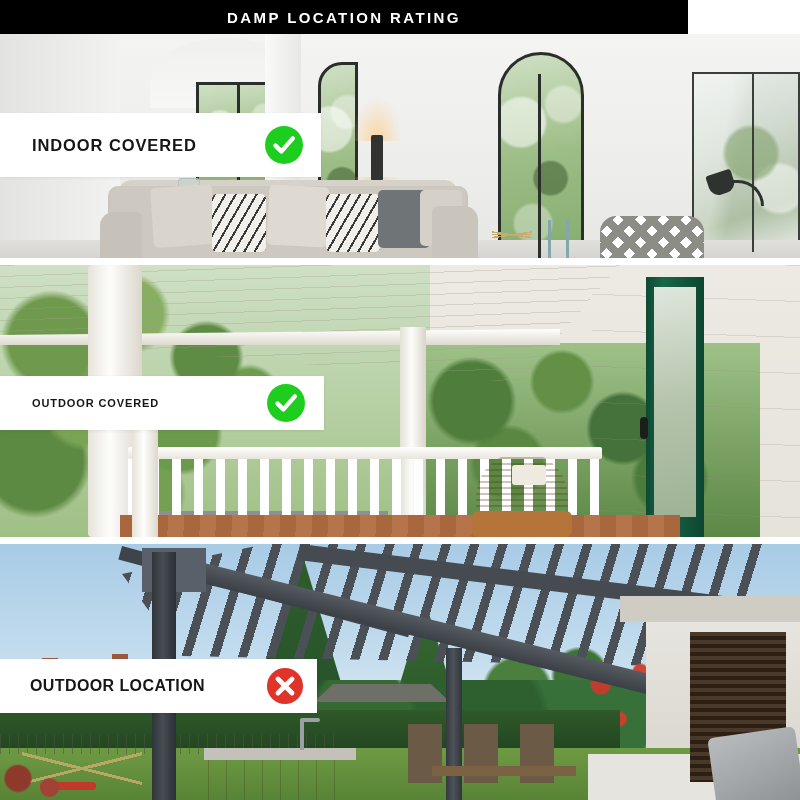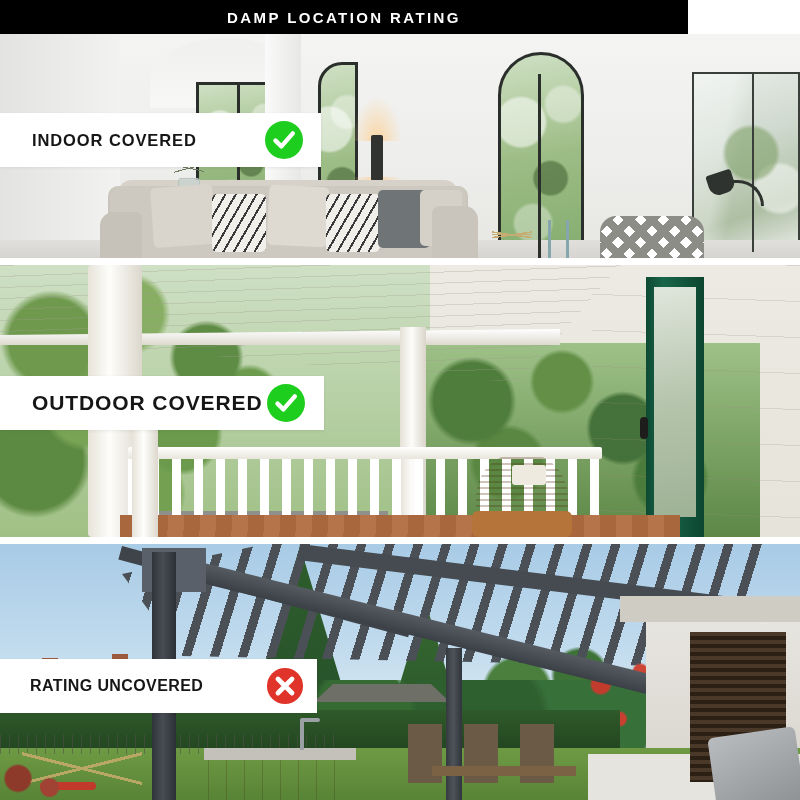--- a/index.html
+++ b/index.html
@@ -43,33 +43,33 @@
   
   .label-chip{
     position:absolute;
     left:0;
     background:#ffffff;
     display:flex;
     align-items:center;
     z-index:8;
     box-shadow:0 1px 3px rgba(0,0,0,.07);
   }
-  #chip-0{ top:113px; height:54px; width:321px; padding-left:32px; }
+  #chip-0{ top:113px; height:64px; width:321px; padding-left:32px; }
   #chip-1{ top:376px; height:54px; width:324px; padding-left:32px; }
   #chip-2{ top:659px; height:54px; width:317px; padding-left:30px; }
 
   .chip-text{
     color:#161616;
     font-weight:bold;
     letter-spacing:.9px;
     white-space:nowrap;
     font-family:"Liberation Sans", sans-serif;
   }
   #chip-0 .chip-text{ font-size:16.5px; }
-  #chip-1 .chip-text{ font-size:21px; }
+  #chip-1 .chip-text{ font-size:11px; }
   #chip-2 .chip-text{ font-size:16px; letter-spacing:.4px; }
 
   .badge{
     position:absolute;
     border-radius:50%;
     display:flex; align-items:center; justify-content:center;
   }
   #chip-0 .badge{ left:264px; width:40px; height:40px; }
   #chip-1 .badge{ left:266px; width:40px; height:40px; }
   #chip-2 .badge{ left:266px; width:38px; height:38px; }
@@ -473,20 +473,20 @@
     <div class="s3-kitchen"></div>
     <div class="s3-faucet"></div>
     <div class="s3-faucet-h"></div>
     <div class="s3-chairs"></div>
     <div class="s3-table"></div>
     <div class="s3-lounger"></div>
   </div>
 </div>
 
 <div class="label-chip" id="chip-2">
-  <span class="chip-text">RATING UNCOVERED</span>
+  <span class="chip-text">OUTDOOR LOCATION</span>
   <span class="badge">
     <svg width="38" height="38" viewBox="0 0 40 40" aria-hidden="true">
       <circle cx="20" cy="20" r="19" fill="#E0342A"></circle>
       <path d="M12.6 12.6 L27.4 27.4 M27.4 12.6 L12.6 27.4" fill="none" stroke="#ffffff" stroke-width="5" stroke-linecap="round"></path>
     </svg>
   </span>
 </div>
 
 </body></html>

